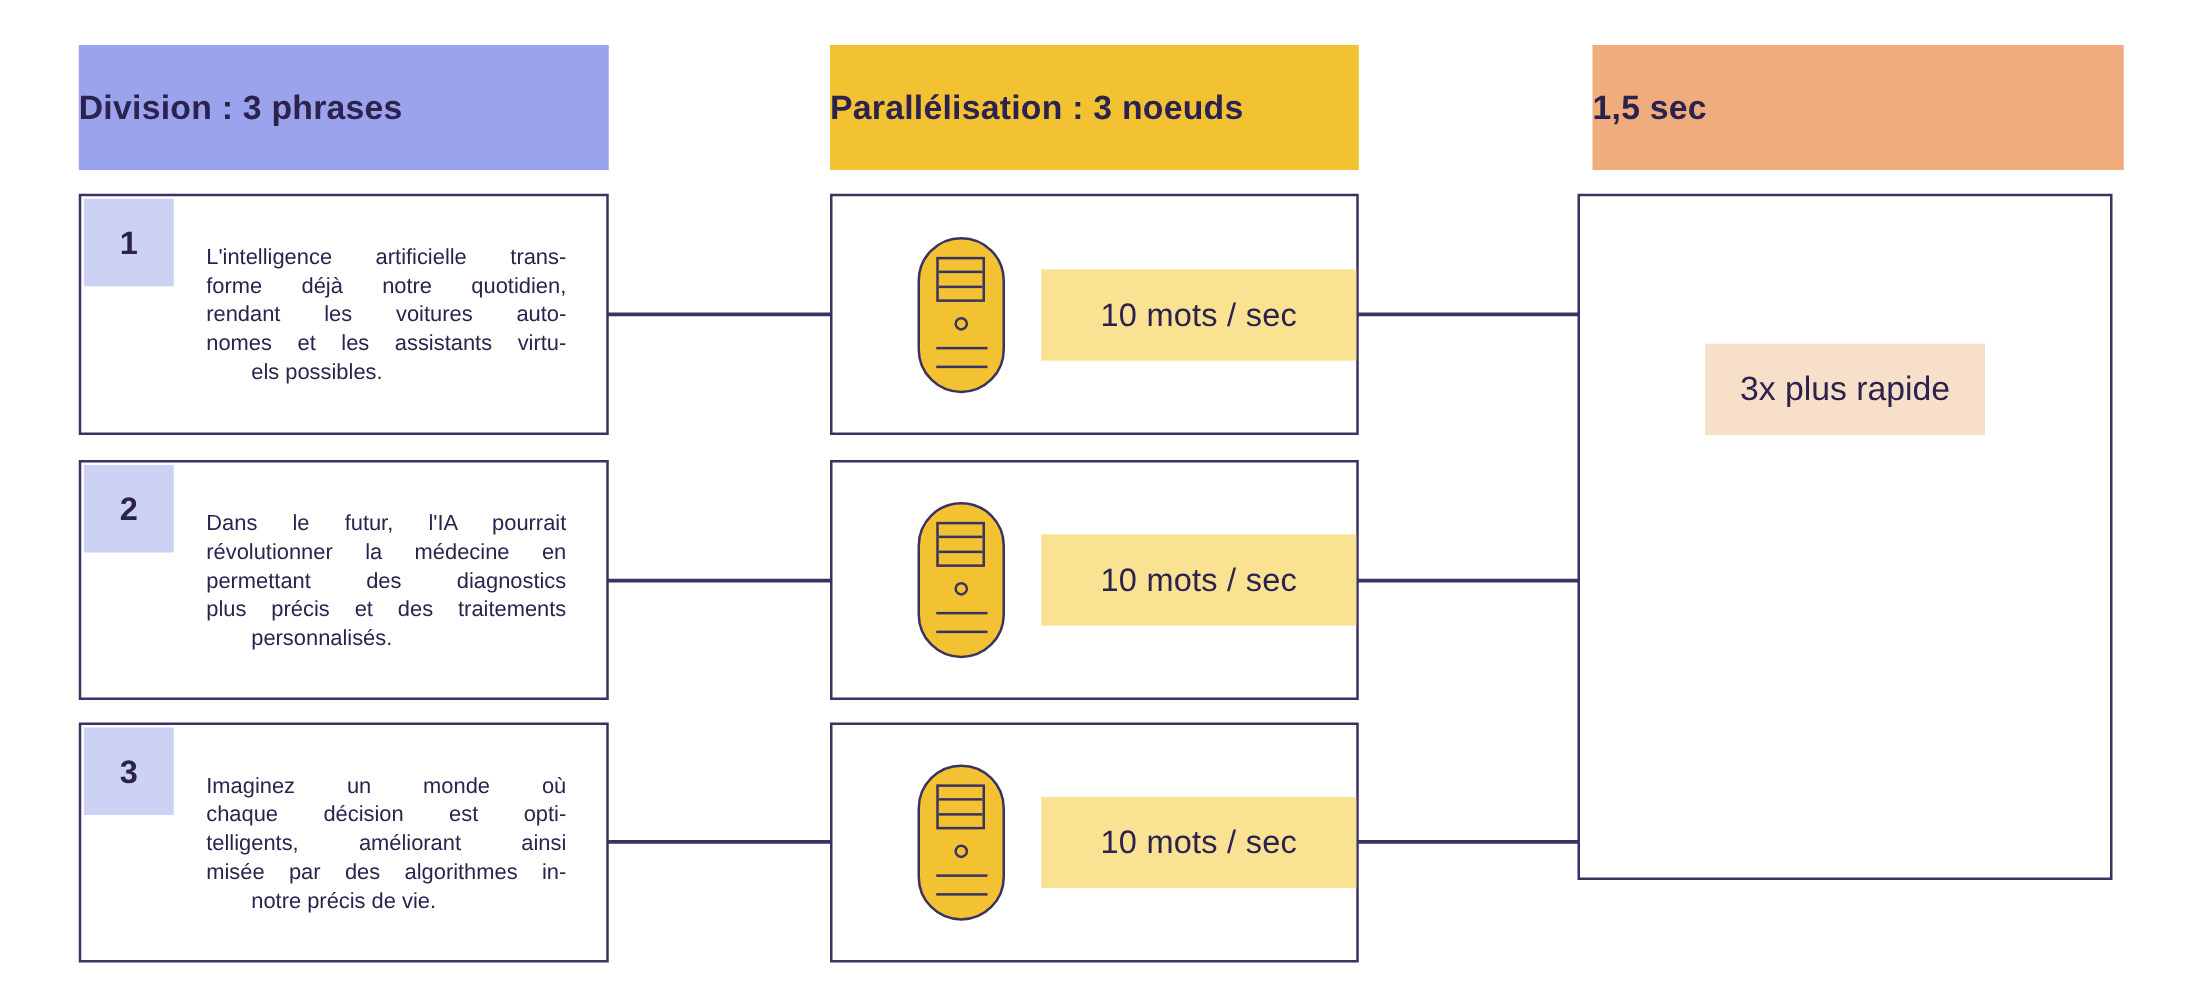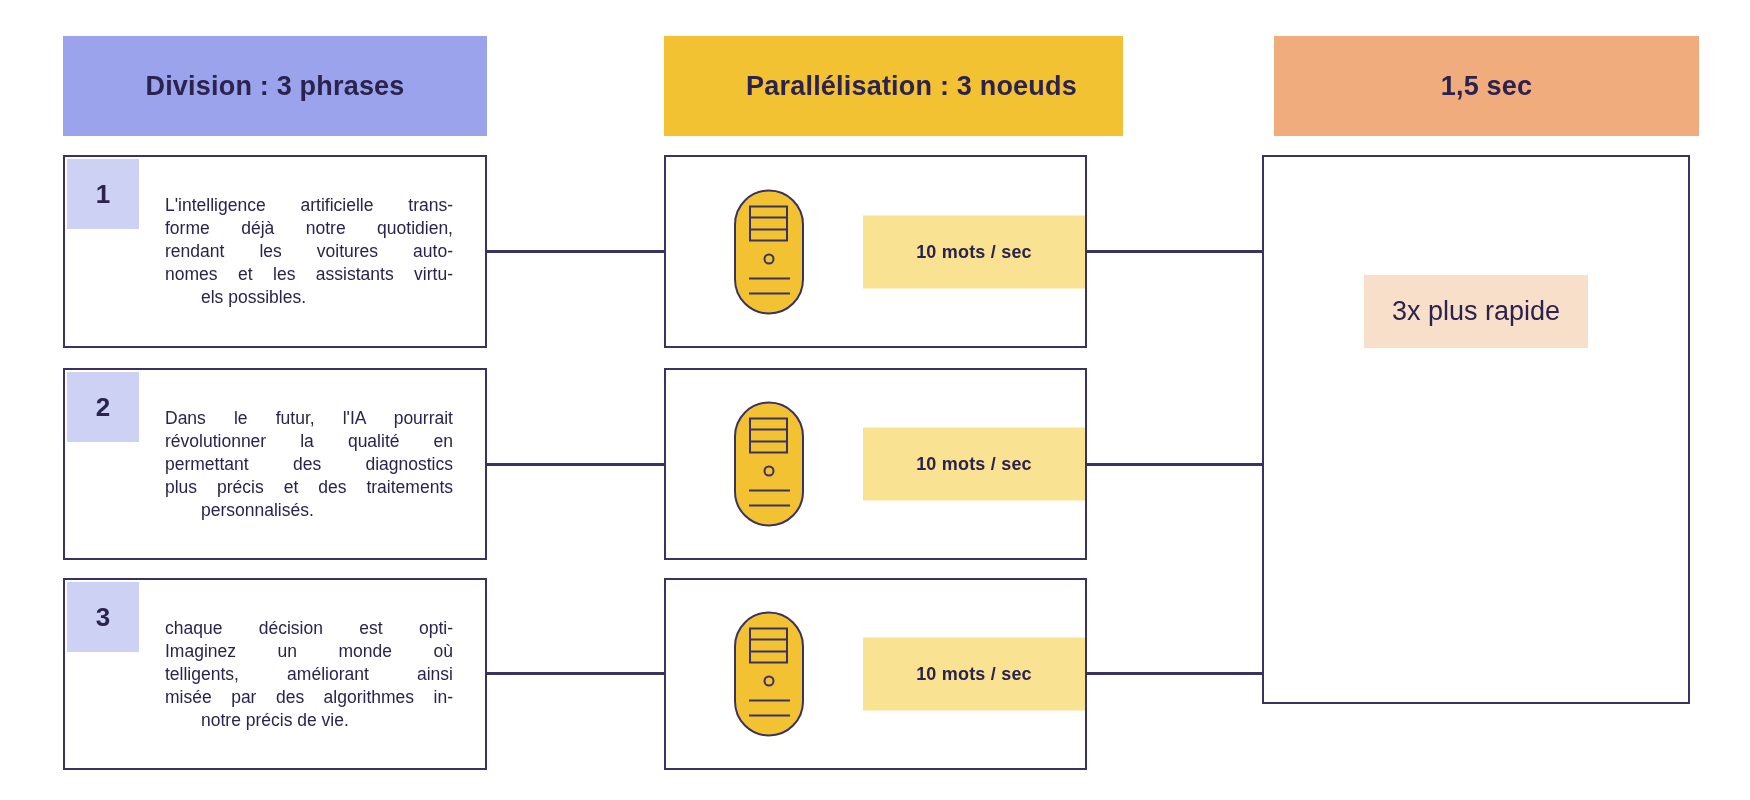--- a/index.html
+++ b/index.html
@@ -13,25 +13,25 @@
     --peach:#f8dfca;
     --paper:#ffffff;
   }
   html,body{margin:0;padding:0;background:#fff;}
   .canvas{
     position:relative;width:1750px;height:800px;background:var(--paper);
     font-family:"Liberation Sans","DejaVu Sans",sans-serif;color:var(--navy);
     overflow:hidden;
   }
   .hdr{
-    position:absolute;top:36px;height:100px;display:flex;align-items:center;justify-content:center;
+    position:absolute;top:36px;height:100px;display:flex;align-items:center;justify-content:flex-start;
     font-size:27px;font-weight:bold;letter-spacing:.2px;
   }
   .hdr-division{left:63px;width:424px;background:var(--periwinkle);}
-  .hdr-parallel{left:664px;width:423px;background:var(--gold);padding-left:36px;}
+  .hdr-parallel{left:664px;width:423px;background:var(--gold);}
   .hdr-result{left:1262px;width:425px;background:var(--orange);margin-left:12px;}
 
   .box{
     position:absolute;background:#fff;border:2.5px solid var(--line);box-sizing:border-box;
   }
   .col1{left:63px;width:424px;}
   .col2{left:664px;width:423px;}
   .col3{left:1262px;width:428px;}
   .row1{top:155px;height:193px;}
   .row2{top:368px;height:192px;}
@@ -69,23 +69,23 @@
   .srv-dot{
     position:absolute;left:50%;transform:translateX(-50%);top:62px;
     width:11px;height:11px;border:2px solid var(--line);border-radius:50%;box-sizing:border-box;
   }
   .srv-line{position:absolute;left:13px;width:41px;height:2px;background:var(--line);}
   .srv-line.l1{top:86px;}
   .srv-line.l2{top:101px;}
 
   .rate{
     position:absolute;right:0;top:50%;transform:translateY(-50%);
-    width:222px;height:73px;background:var(--lightyellow);
+    width:252px;height:73px;background:var(--lightyellow);
     display:flex;align-items:center;justify-content:center;
-    font-size:18px;font-weight:700;letter-spacing:.2px;
+    font-size:26px;font-weight:400;letter-spacing:.2px;
   }
 
   .speedup{
     position:absolute;left:50%;transform:translateX(-50%);top:118px;
     width:224px;height:73px;background:var(--peach);
     display:flex;align-items:center;justify-content:center;
     font-size:27px;font-weight:500;
   }
   .words{
     position:absolute;left:0;right:0;top:292px;text-align:center;
@@ -121,31 +121,31 @@
         <div class="jline">forme déjà notre quotidien,</div>
         <div class="jline">rendant les voitures auto-</div>
         <div class="jline">nomes et les assistants virtu-</div>
         <div class="jline">els possibles.</div>
       </div>
   </div>
   <div class="box col1 row2">
     <div class="numsq">2</div>
     <div class="para">
         <div class="jline">Dans le futur, l'IA pourrait</div>
-        <div class="jline">révolutionner la qualité en</div>
+        <div class="jline">révolutionner la médecine en</div>
         <div class="jline">permettant des diagnostics</div>
         <div class="jline">plus précis et des traitements</div>
         <div class="jline">personnalisés.</div>
       </div>
   </div>
   <div class="box col1 row3">
     <div class="numsq">3</div>
     <div class="para">
+        <div class="jline">Imaginez un monde où</div>
         <div class="jline">chaque décision est opti-</div>
-        <div class="jline">Imaginez un monde où</div>
         <div class="jline">telligents, améliorant ainsi</div>
         <div class="jline">misée par des algorithmes in-</div>
         <div class="jline">notre précis de vie.</div>
       </div>
   </div>
 
   <div class="box col2 row1">
     <div class="server">
       <div class="srv-stack"></div>
       <div class="srv-dot"></div>

